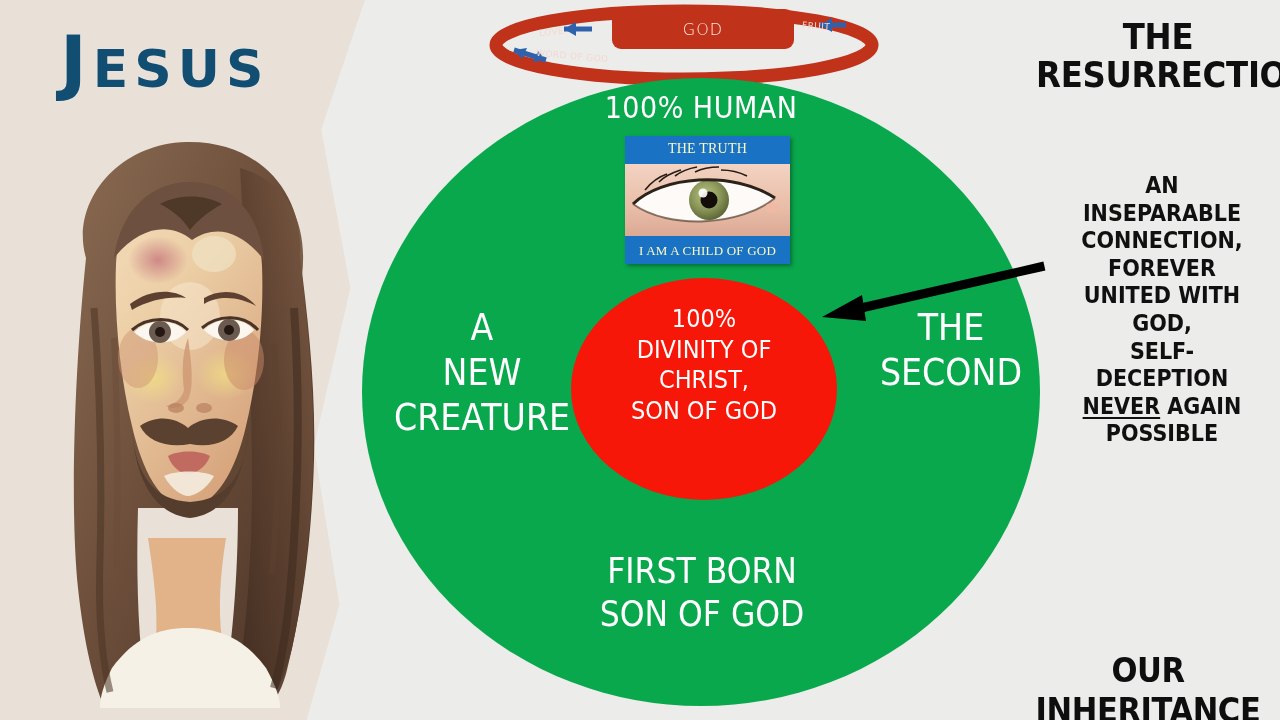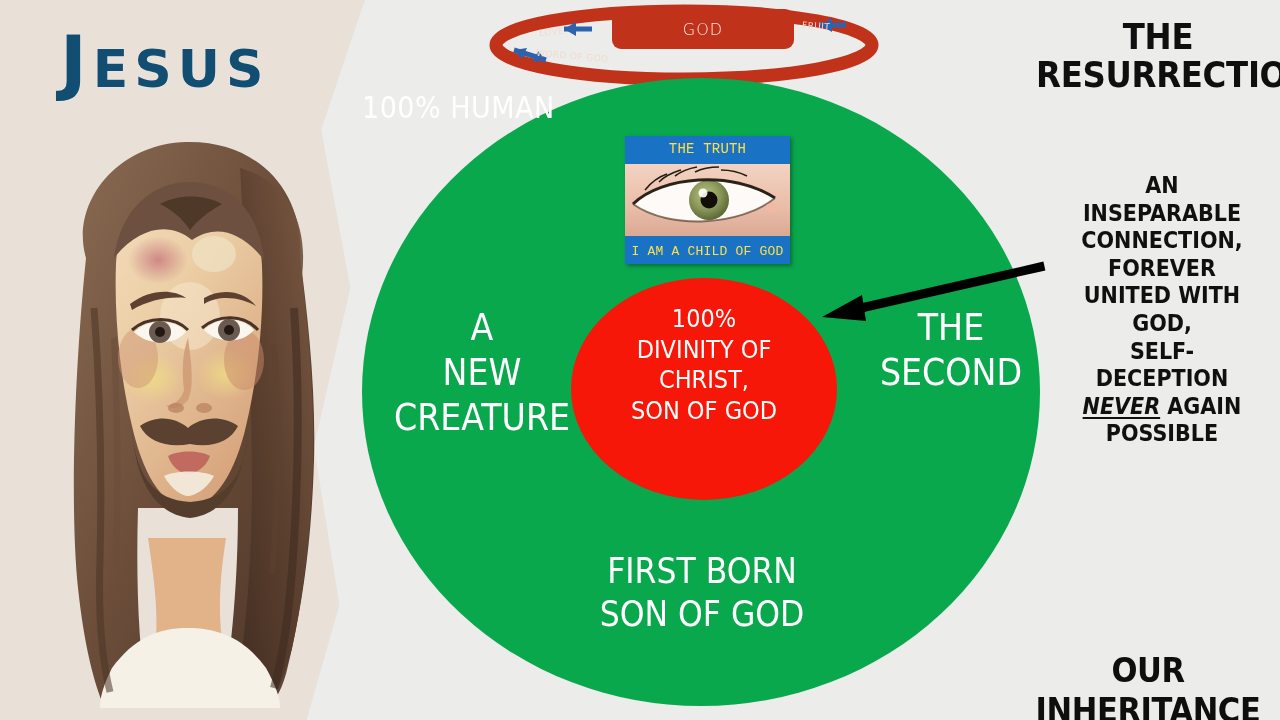--- a/index.html
+++ b/index.html
@@ -98,20 +98,21 @@
     width: 678px;
     height: 628px;
     background: #09a84d;
     border-radius: 50%;
   }
 
   .human-label {
     position: absolute;
     left: 362px; top: 90px;
     width: 678px;
+    text-align: center;
     color: #ffffff;
     font-size: 30px;
     font-family: "DejaVu Sans Condensed", "DejaVu Sans", sans-serif;
     font-weight: 400;
     letter-spacing: 0.5px;
   }
 
   
   .truth-card {
     position: absolute;
@@ -120,23 +121,23 @@
     width: 165px;
     height: 128px;
     background: #1a72c4;
     box-shadow: 2px 2px 4px rgba(0,0,0,0.35);
     overflow: hidden;
   }
   .truth-head, .truth-foot {
     position: absolute;
     left: 0; width: 100%;
     text-align: center;
-    color: #fde047;
+    color: #fef9c3;
     font-size: 14px;
-    font-family: Liberation Mono, monospace;
+    font-family: Liberation Serif, serif;
     letter-spacing: 0.2px;
   }
   .truth-head { top: 5px; }
   .truth-foot { bottom: 5px; font-size: 13px; }
   .eye-wrap {
     position: absolute;
     left: 0; top: 28px;
     width: 165px; height: 72px;
   }
 
@@ -205,21 +206,21 @@
     left: 1044px;
     top: 172px;
     width: 236px;
     text-align: center;
     color: #111010;
     font-size: 23px;
     line-height: 1.2;
     font-weight: 700;
     font-family: "DejaVu Sans Condensed", "Liberation Sans", sans-serif;
   }
-  .right-body .u { text-decoration: underline; text-underline-offset: 3px; font-style: italic; }
+  .right-body .u { text-decoration: underline; text-underline-offset: 3px; }
   .right-footer {
     position: absolute;
     left: 1016px;
     top: 650px;
     width: 264px;
     text-align: center;
     color: #0e0e0e;
     font-size: 34px;
     font-weight: 700;
     font-family: "DejaVu Sans Condensed", "Liberation Sans", sans-serif;

